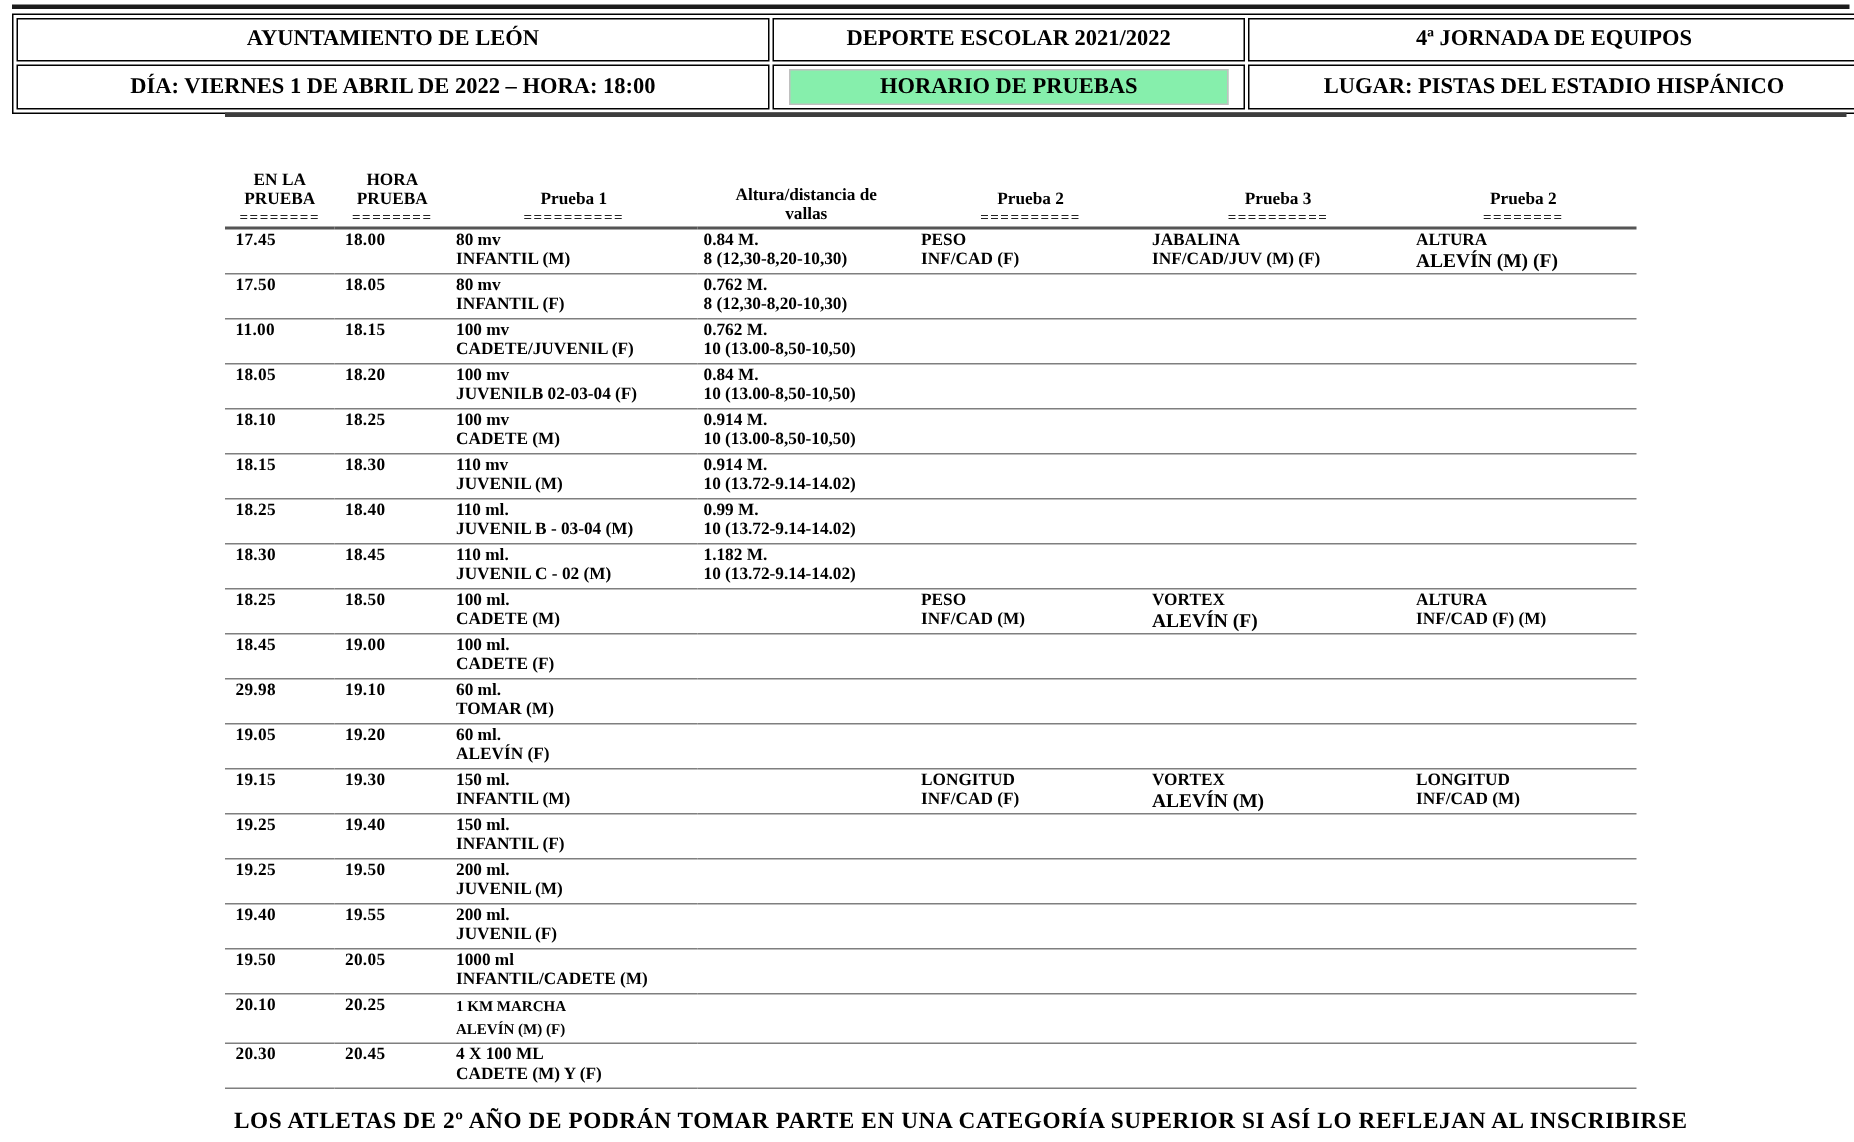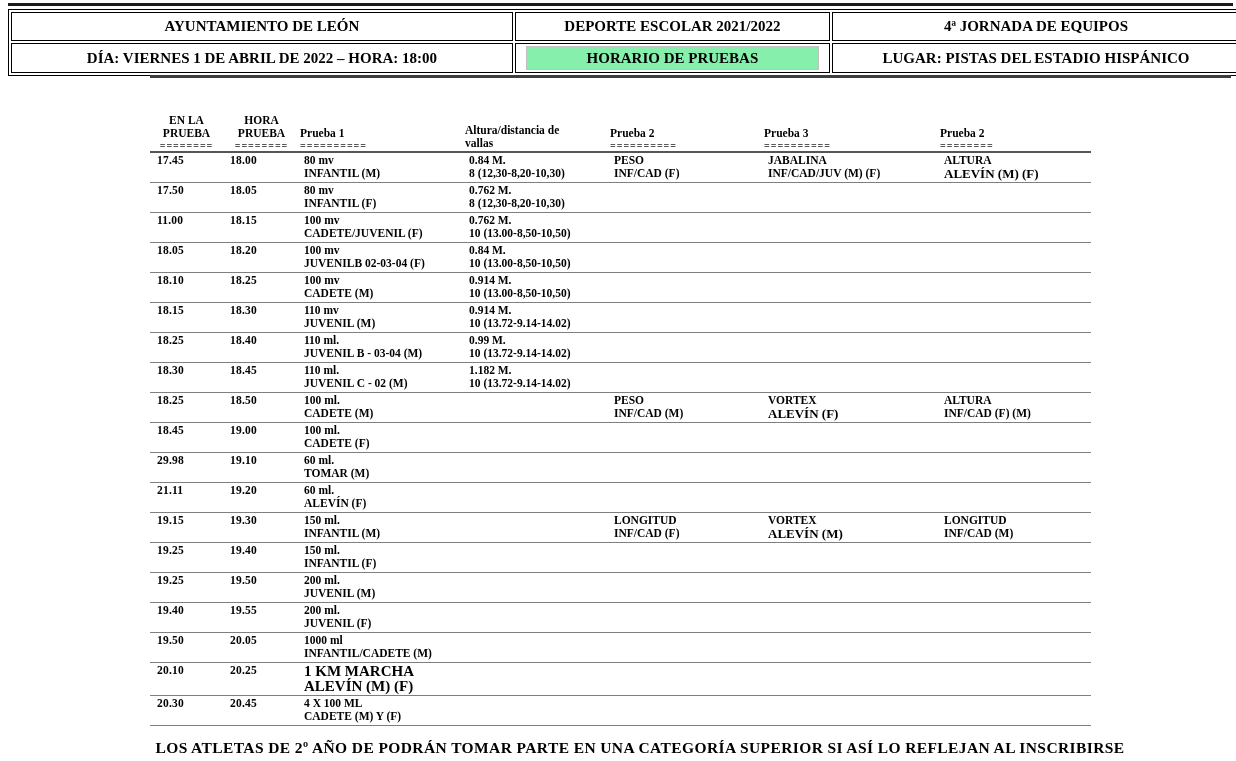--- a/index.html
+++ b/index.html
@@ -29,35 +29,35 @@
   
   table.sched{
     position:absolute;left:150px;top:80px;width:941px;
     border-collapse:collapse;table-layout:fixed;margin-top:32px;
   }
   table.sched th{
     vertical-align:bottom;font-size:11.5px;font-weight:bold;line-height:13px;
     padding:2px 0 1px 0;border-bottom:2px solid #555;
   }
   th.c{text-align:center;}
-  th.l{text-align:left;padding-left:4px;}
+  th.l{text-align:center;padding-left:4px;}
   th .eq{display:block;font-size:10px;line-height:8px;letter-spacing:1px;color:#222;margin-top:2px;font-weight:bold;}
   th .hl{display:block;}
   table.sched td{
     vertical-align:top;border-bottom:1.5px solid #7f7f7f;
     font-size:11.5px;font-weight:bold;line-height:13px;height:27px;
     padding:1px 2px 1px 4px;overflow:hidden;white-space:nowrap;
   }
   table.sched td.time{padding-left:7px;letter-spacing:0.2px;}
   table.sched td .ln{display:block;}
   table.sched td .lg{font-size:13px;}
-  table.sched td .big{font-size:15px;line-height:15px;}
+  table.sched td .big{font-size:10px;line-height:15px;}
   
   .footer{
-    position:absolute;top:739px;left:140px;width:1000px;text-align:center;
+    position:absolute;top:739px;left:156px;width:1000px;text-align:left;
     font-weight:bold;font-size:15.5px;letter-spacing:0.4px;white-space:nowrap;
   }
 </style>
 </head>
 <body>
 
 <div class="top-rule"></div>
 
 <table class="meta">
   <colgroup>
@@ -296,21 +296,21 @@
         <td>
           <span class="ln">60 ml.</span>
           <span class="ln">TOMAR (M)</span>
         </td>
         <td></td>
         <td></td>
         <td></td>
         <td></td>
       </tr>
       <tr>
-        <td class="time">21.11</td>
+        <td class="time">19.05</td>
         <td class="time">19.20</td>
         <td>
           <span class="ln">60 ml.</span>
           <span class="ln">ALEVÍN (F)</span>
         </td>
         <td></td>
         <td></td>
         <td></td>
         <td></td>
       </tr>

